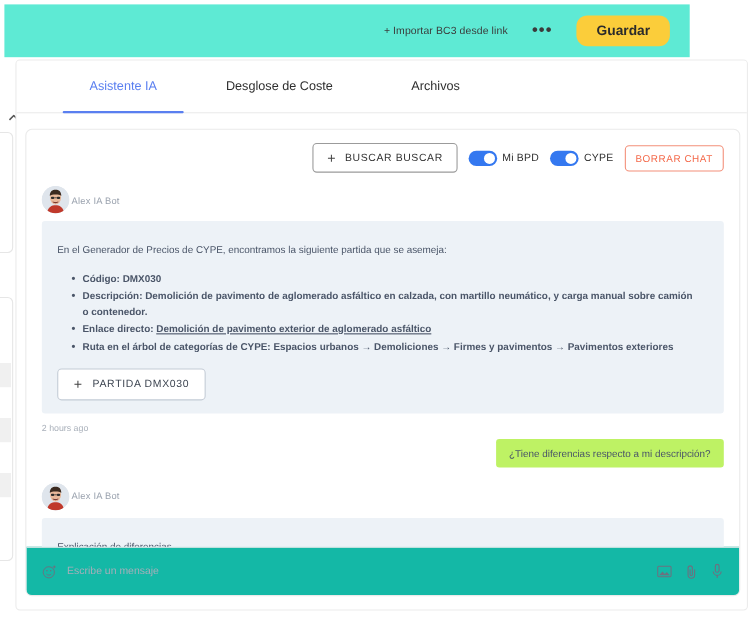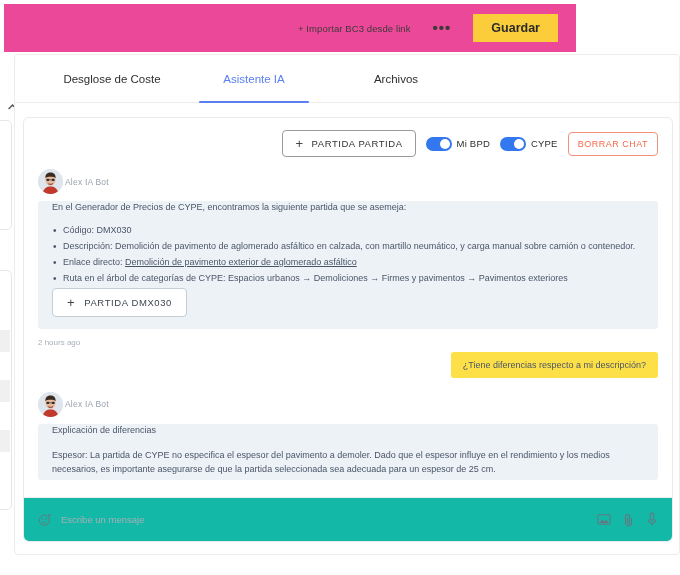--- a/index.html
+++ b/index.html
@@ -7,35 +7,35 @@
     width: 680px; height: 575px;
     background: #ffffff;
     font-family: "Liberation Sans", sans-serif;
     overflow: hidden;
   }
 
   #root { position: relative; width: 680px; height: 575px; background:#fff; }
 
   
   .topbar {
-    position: absolute; left: 4px; top: 4px; width: 572px; height: 48px;
-    background: #ec4899;
+    position: absolute; left: 4px; top: 4px; width: 623px; height: 48px;
+    background: #5eead4;
     display: flex; align-items: center; justify-content: flex-end;
     gap: 18px; padding-right: 18px;
   }
   .import-link {
     font-size: 9.5px; color: #3b3b3b; letter-spacing: .1px; cursor: pointer;
     white-space: nowrap;
   }
   .dots-menu {
     font-size: 15px; color: #3b3b3b; letter-spacing: 1px; line-height: 8px;
     cursor: pointer; padding: 0 4px; font-weight: 700;
   }
   .save-btn {
-    background: #fbcd3a; border: none; border-radius: 0;
+    background: #fbcd3a; border: none; border-radius: 10px;
     padding: 7px 18px; font-size: 12.5px; font-weight: 700; color: #2b2b2b;
     cursor: pointer; font-family: inherit;
   }
 
   
   .ghost-panel {
     position: absolute; background:#fff; border:1px solid #e6e6e6;
     border-radius: 5px;
   }
   .ghost-strip { position:absolute; background:#f0f0f0; }
@@ -112,46 +112,46 @@
 
   .msg-head { display: flex; align-items: center; gap: 2px; margin-bottom: 7px; }
   .avatar {
     width: 25px; height: 25px; border-radius: 50%; flex:none;
     background: #dde3ea; overflow: hidden; position: relative;
   }
   .avatar svg { display:block; }
   .bot-name { font-size: 8.5px; color: #9aa2ae; letter-spacing: .2px; }
 
   .bubble-bot {
-    background: #edf2f7; border-radius: 3px; padding: 0 14px 12px 14px;
+    background: #edf2f7; border-radius: 3px; padding: 20px 14px 12px 14px;
     color: #4a5568; font-size: 9px; line-height: 1.55;
   }
   .bubble-bot .lead { margin-bottom: 9px; }
-  .bubble-bot ul { list-style: none; padding: 0; margin: 0; }
+  .bubble-bot ul { list-style: none; padding: 0; margin: 12px; font-weight: bold; }
   .bubble-bot li {
     position: relative; padding-left: 11px; margin-bottom: 2px;
   }
   .bubble-bot li::before {
     content:"•"; position:absolute; left: 1px; top: -1px; font-size: 10px;
   }
   .bubble-bot a { color: #4a5568; text-decoration: underline; }
   .import-label { margin-top: 12px; margin-bottom: 8px; color:#4a5568; }
   .import-btn {
     display: inline-flex; align-items: center; gap: 9px;
     background: #fff; border: 1px solid #c4ccd6; border-radius: 4px;
     padding: 7px 14px; font-size: 9.5px; letter-spacing: .6px; color: #3c4450;
     cursor: pointer; font-family: inherit;
   }
 
   .timestamp {
     text-align: left; font-size: 8px; color: #a9b0ba; margin: 9px 2px 5px 0;
   }
   .bubble-user-row { display: flex; justify-content: flex-end; }
   .bubble-user {
-    background: #fde047; border-radius: 3px; padding: 8px 12px;
+    background: #bef264; border-radius: 3px; padding: 8px 12px;
     font-size: 9px; color: #4a5568; max-width: 400px;
   }
 
   .msg-block-2 { margin-top: 14px; }
   .bubble-bot-2 { padding-bottom: 0; }
   .bubble-bot-2 p { margin-bottom: 11px; }
   .bubble-clip { max-height: 56px; overflow: hidden; }
 
   
   .composer {
@@ -184,37 +184,37 @@
 
   <div class="topbar">
     <span class="import-link">+ Importar BC3 desde link</span>
     <span class="dots-menu">•••</span>
     <button class="save-btn">Guardar</button>
   </div>
 
   <div class="content">
 
     <div class="tabs">
+      <div class="tab active">
+        <span>Asistente IA</span>
+      </div>
       <div class="tab">
         <span>Desglose de Coste</span>
-      </div>
-      <div class="tab active">
-        <span>Asistente IA</span>
       </div>
       <div class="tab">
         <span>Archivos</span>
       </div>
     </div>
 
     <div class="chat-card">
 
       <div class="chat-toolbar">
         <button class="search-partida">
           <span class="plus-ico">+</span>
-          <span>PARTIDA PARTIDA</span>
+          <span>BUSCAR BUSCAR</span>
         </button>
 
         <div class="toggle-wrap">
           <span class="toggle">
             <span class="knob"></span>
           </span>
           <span class="toggle-label">Mi BPD</span>
         </div>
 
         <div class="toggle-wrap">

